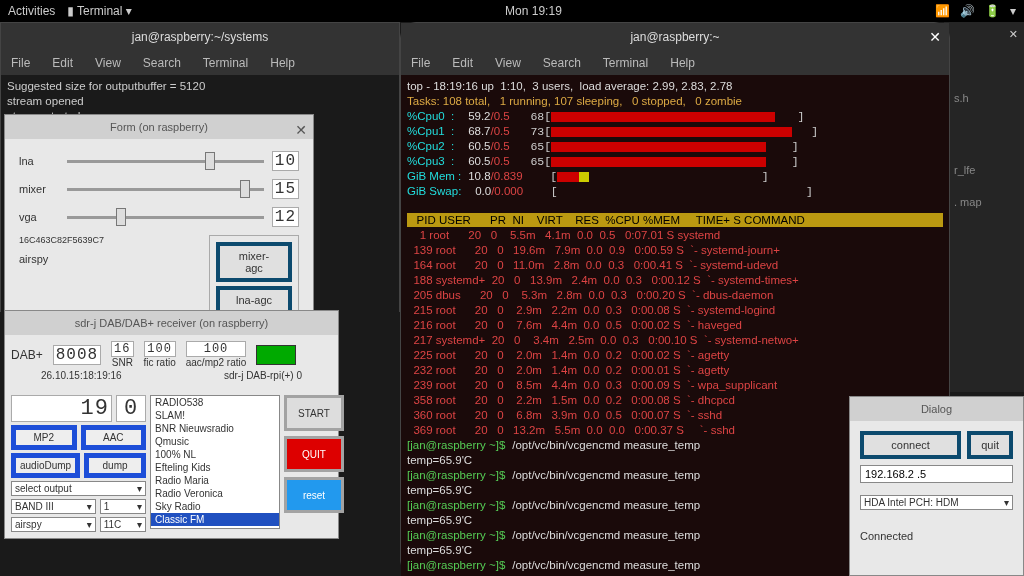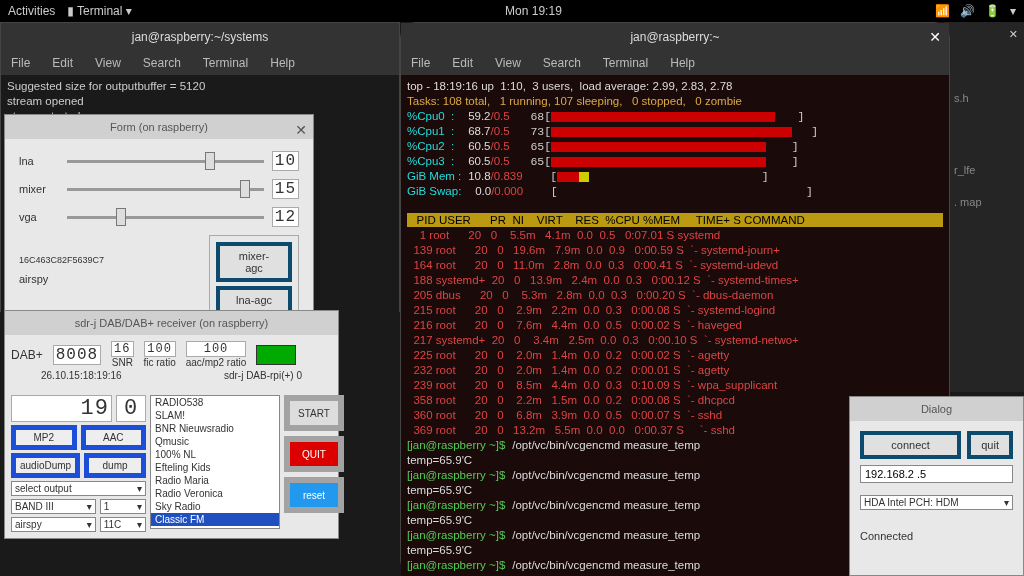--- a/index.html
+++ b/index.html
@@ -36,21 +36,21 @@
 .btn { background: #e0e0e0; border: 4px solid #0c4a6e; padding: 4px 10px; font-size: 11px; cursor: pointer; text-align: center; }
 .btn-grid { display: grid; grid-template-columns: 1fr; gap: 4px; padding: 6px; }
 
 
 .sdr-body { padding: 6px; display: grid; grid-template-columns: 135px 130px 60px; gap: 4px; font-family: "Courier New", monospace; font-size: 10px; }
 .listbox { border: 1px solid #888; background: #fff; height: 134px; overflow-y: auto; font-size: 10px; }
 .listbox div { padding: 1px 4px; }
 .listbox .sel { background: #2050c0; color: #fff; }
 .small-btn { border: 5px solid #1d4ed8; background: #eee; padding: 2px 4px; font-size: 10px; text-align: center; cursor: pointer; }
 .dropdown { border: 1px solid #888; background: #fff; padding: 1px 3px; display: flex; justify-content: space-between; align-items: center; font-size: 10px; }
-.big-btn { height: 36px; display: flex; align-items: center; justify-content: center; font-size: 10px; border: 6px solid #a3a3a3; cursor: pointer; }
+.big-btn { height: 36px; display: flex; align-items: center; justify-content: center; font-size: 10px; border: 3px solid #a3a3a3; cursor: pointer; }
 
 
 .bg-win { position: absolute; background: #252525; color: #888; font-family: monospace; font-size: 11px; padding: 30px 10px; }
 
 .sel-input { border: 1px solid #888; background: #fff; padding: 2px 4px; width: 100%; font-size: 11px; }
 </style>
 </head>
 <body>
 
 <div class="topbar">
@@ -117,21 +117,21 @@
 <span class="t-red">    1 root      20   0    5.5m   4.1m  0.0  0.5   0:07.01 S systemd</span>
 <span class="t-red">  139 root      20   0   19.6m   7.9m  0.0  0.9   0:00.59 S  `- systemd-journ+</span>
 <span class="t-red">  164 root      20   0   11.0m   2.8m  0.0  0.3   0:00.41 S  `- systemd-udevd</span>
 <span class="t-red">  188 systemd+  20   0   13.9m   2.4m  0.0  0.3   0:00.12 S  `- systemd-times+</span>
 <span class="t-red">  205 dbus      20   0    5.3m   2.8m  0.0  0.3   0:00.20 S  `- dbus-daemon</span>
 <span class="t-red">  215 root      20   0    2.9m   2.2m  0.0  0.3   0:00.08 S  `- systemd-logind</span>
 <span class="t-red">  216 root      20   0    7.6m   4.4m  0.0  0.5   0:00.02 S  `- haveged</span>
 <span class="t-red">  217 systemd+  20   0    3.4m   2.5m  0.0  0.3   0:00.10 S  `- systemd-netwo+</span>
 <span class="t-red">  225 root      20   0    2.0m   1.4m  0.0  0.2   0:00.02 S  `- agetty</span>
 <span class="t-red">  232 root      20   0    2.0m   1.4m  0.0  0.2   0:00.01 S  `- agetty</span>
-<span class="t-red">  239 root      20   0    8.5m   4.4m  0.0  0.3   0:10.09 S  `- wpa_supplicant</span>
+<span class="t-red">  239 root      20   0    8.5m   4.4m  0.0  0.3   0:00.09 S  `- wpa_supplicant</span>
 <span class="t-red">  358 root      20   0    2.2m   1.5m  0.0  0.2   0:00.08 S  `- dhcpcd</span>
 <span class="t-red">  360 root      20   0    6.8m   3.9m  0.0  0.5   0:00.07 S  `- sshd</span>
 <span class="t-red">  369 root      20   0   13.2m   5.5m  0.0  0.0   0:00.37 S     `- sshd</span>
 <span class="t-grn">[jan@raspberry ~]$</span> <span class="t-wht">/opt/vc/bin/vcgencmd measure_temp</span>
 <span class="t-wht">temp=65.9'C</span>
 <span class="t-grn">[jan@raspberry ~]$</span> <span class="t-wht">/opt/vc/bin/vcgencmd measure_temp</span>
 <span class="t-wht">temp=65.9'C</span>
 <span class="t-grn">[jan@raspberry ~]$</span> <span class="t-wht">/opt/vc/bin/vcgencmd measure_temp</span>
 <span class="t-wht">temp=65.9'C</span>
 <span class="t-grn">[jan@raspberry ~]$</span> <span class="t-wht">/opt/vc/bin/vcgencmd measure_temp</span>
@@ -164,21 +164,21 @@
         <div class="slider-row">
       <span class="slider-label">vga</span>
       <div class="slider-track">
             <div class="slider-thumb" style="left:25%"></div>
           </div>
       <span class="digit-disp">12</span>
     </div>
       </div>
     <div style="display:flex;padding:4px 10px;gap:8px">
       <div style="flex:1;font-family:monospace">
-        <div style="font-size:9px;margin-top:20px">16C463C82F5639C7</div>
+        <div style="font-size:9px;margin-top:0">16C463C82F5639C7</div>
         <div style="margin-top:8px">airspy</div>
       </div>
       <div style="width:90px;border:1px solid #aaa" class="btn-grid">
         <div class="btn">mixer-agc</div>
         <div class="btn">lna-agc</div>
         <div class="btn">bias</div>
       </div>
     </div>
   </div>
 </div>

